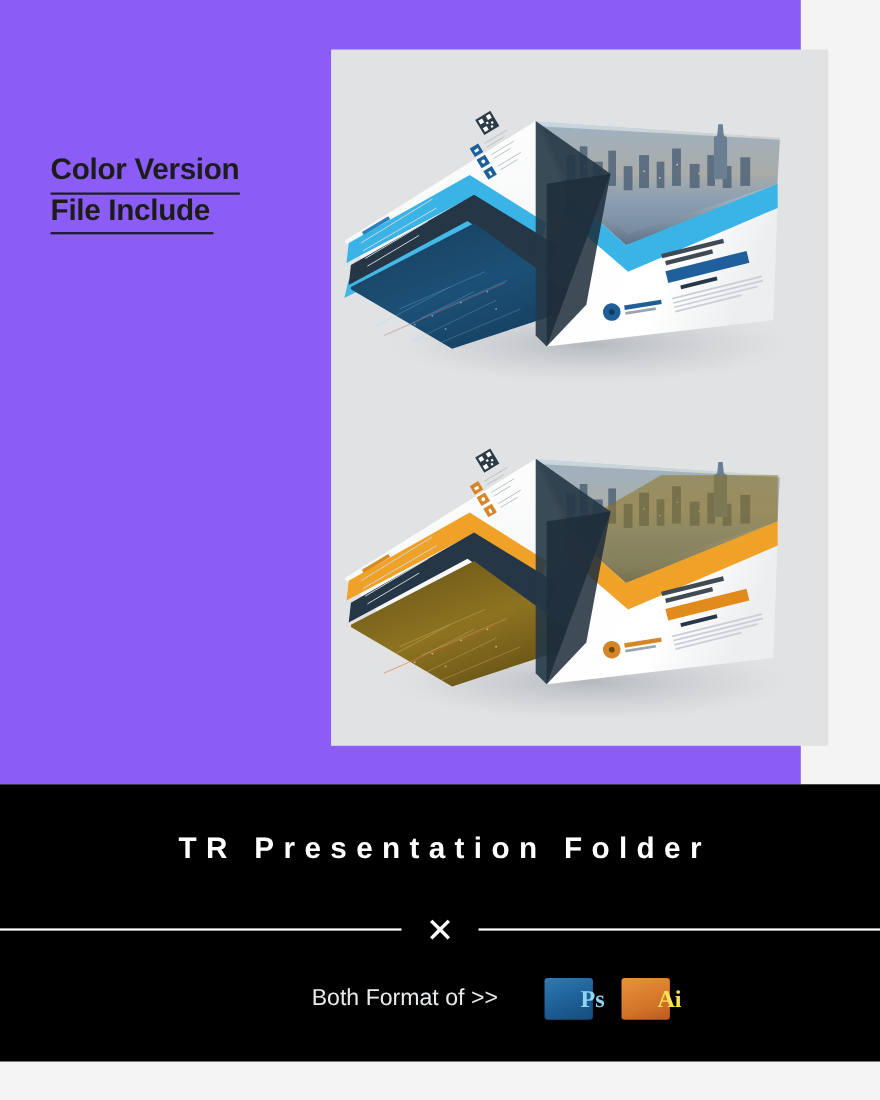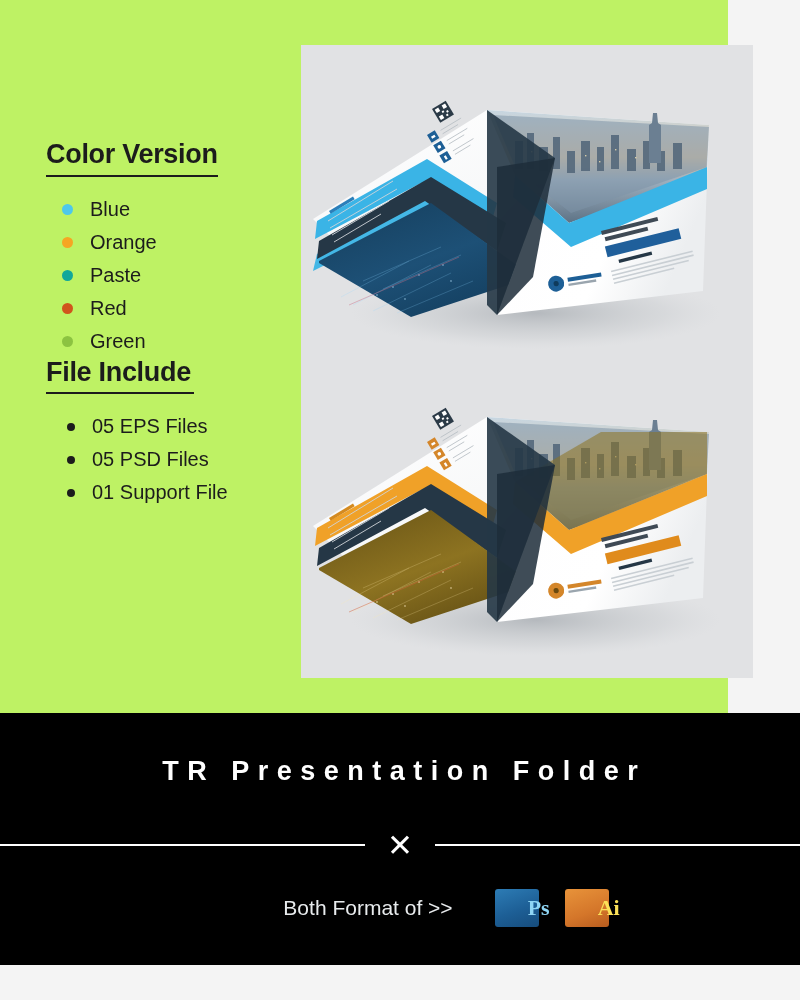--- a/index.html
+++ b/index.html
@@ -11,21 +11,21 @@
     font-family: "Liberation Sans", sans-serif;
     overflow: hidden;
     position: relative;
   }
 
   
   .top-area {
     position: absolute;
     left: 0; top: 0;
     width: 728px; height: 713px;
-    background: #bef264;
+    background: #8b5cf6;
   }
 
   
   .info-col {
     position: absolute;
     left: 46px; top: 140px;
     width: 240px;
   }
 
   .section-head {
@@ -184,62 +184,26 @@
 <body>
 
 <div class="top-area">
 
   <div class="info-col">
 
     <div class="color-block">
       <div class="section-head">Color Version</div>
       <div class="head-rule rule-color"></div>
 
-      <ul class="swatch-list">
-        <li class="swatch-item">
-          <span class="dot" style="background:#4ec8eb"></span>
-          <span class="swatch-label">Blue</span>
-        </li>
-        <li class="swatch-item">
-          <span class="dot" style="background:#f5a623"></span>
-          <span class="swatch-label">Orange</span>
-        </li>
-        <li class="swatch-item">
-          <span class="dot" style="background:#11a79a"></span>
-          <span class="swatch-label">Paste</span>
-        </li>
-        <li class="swatch-item">
-          <span class="dot" style="background:#d0551c"></span>
-          <span class="swatch-label">Red</span>
-        </li>
-        <li class="swatch-item">
-          <span class="dot" style="background:#8cc341"></span>
-          <span class="swatch-label">Green</span>
-        </li>
-      </ul>
     </div>
 
     <div class="file-block">
       <div class="section-head">File Include</div>
       <div class="head-rule rule-file"></div>
 
-      <ul class="file-list">
-        <li class="file-item">
-          <span class="bullet"></span>
-          <span class="file-label">05 EPS Files</span>
-        </li>
-        <li class="file-item">
-          <span class="bullet"></span>
-          <span class="file-label">05 PSD Files</span>
-        </li>
-        <li class="file-item">
-          <span class="bullet"></span>
-          <span class="file-label">01 Support File</span>
-        </li>
-      </ul>
     </div>
 
   </div>
 
   <div class="mockup-panel">
 
     <svg class="mockup mockup-blue" viewBox="0 0 452 300">
       <defs>
         <linearGradient id="bSky" x1="0" y1="0" x2="0" y2="1">
           <stop offset="0%" stop-color="#c6d6e2"></stop>

